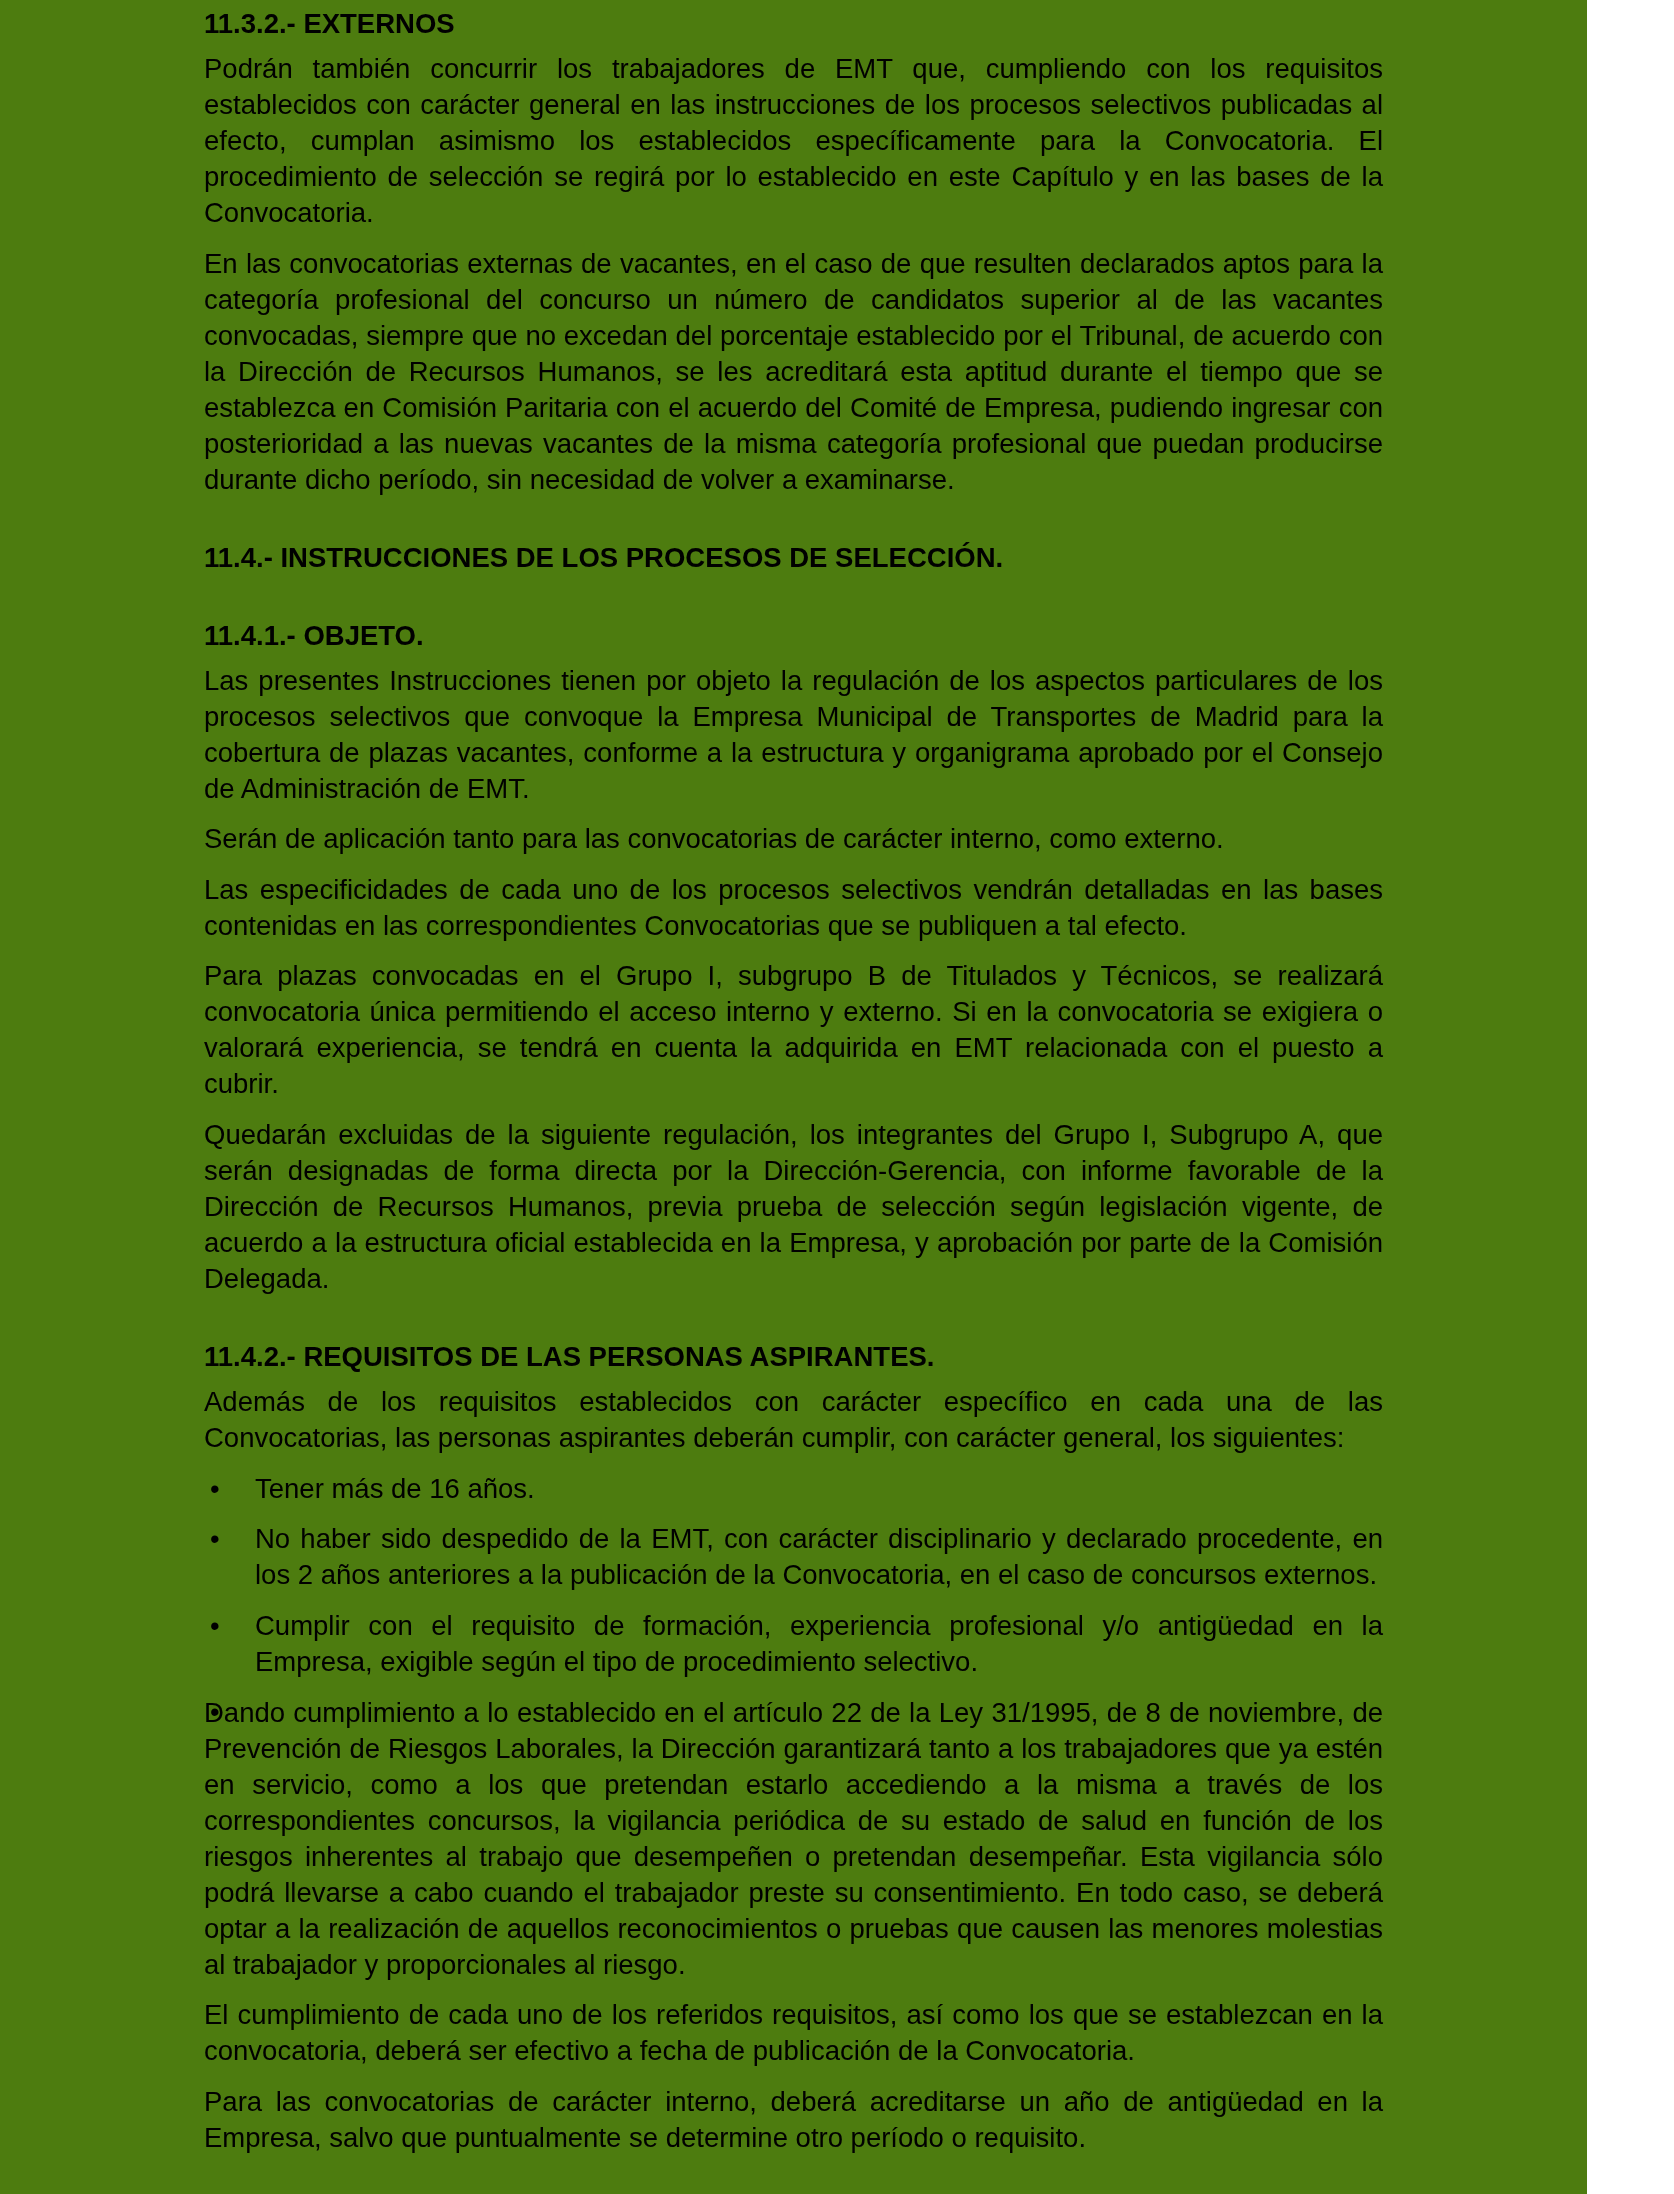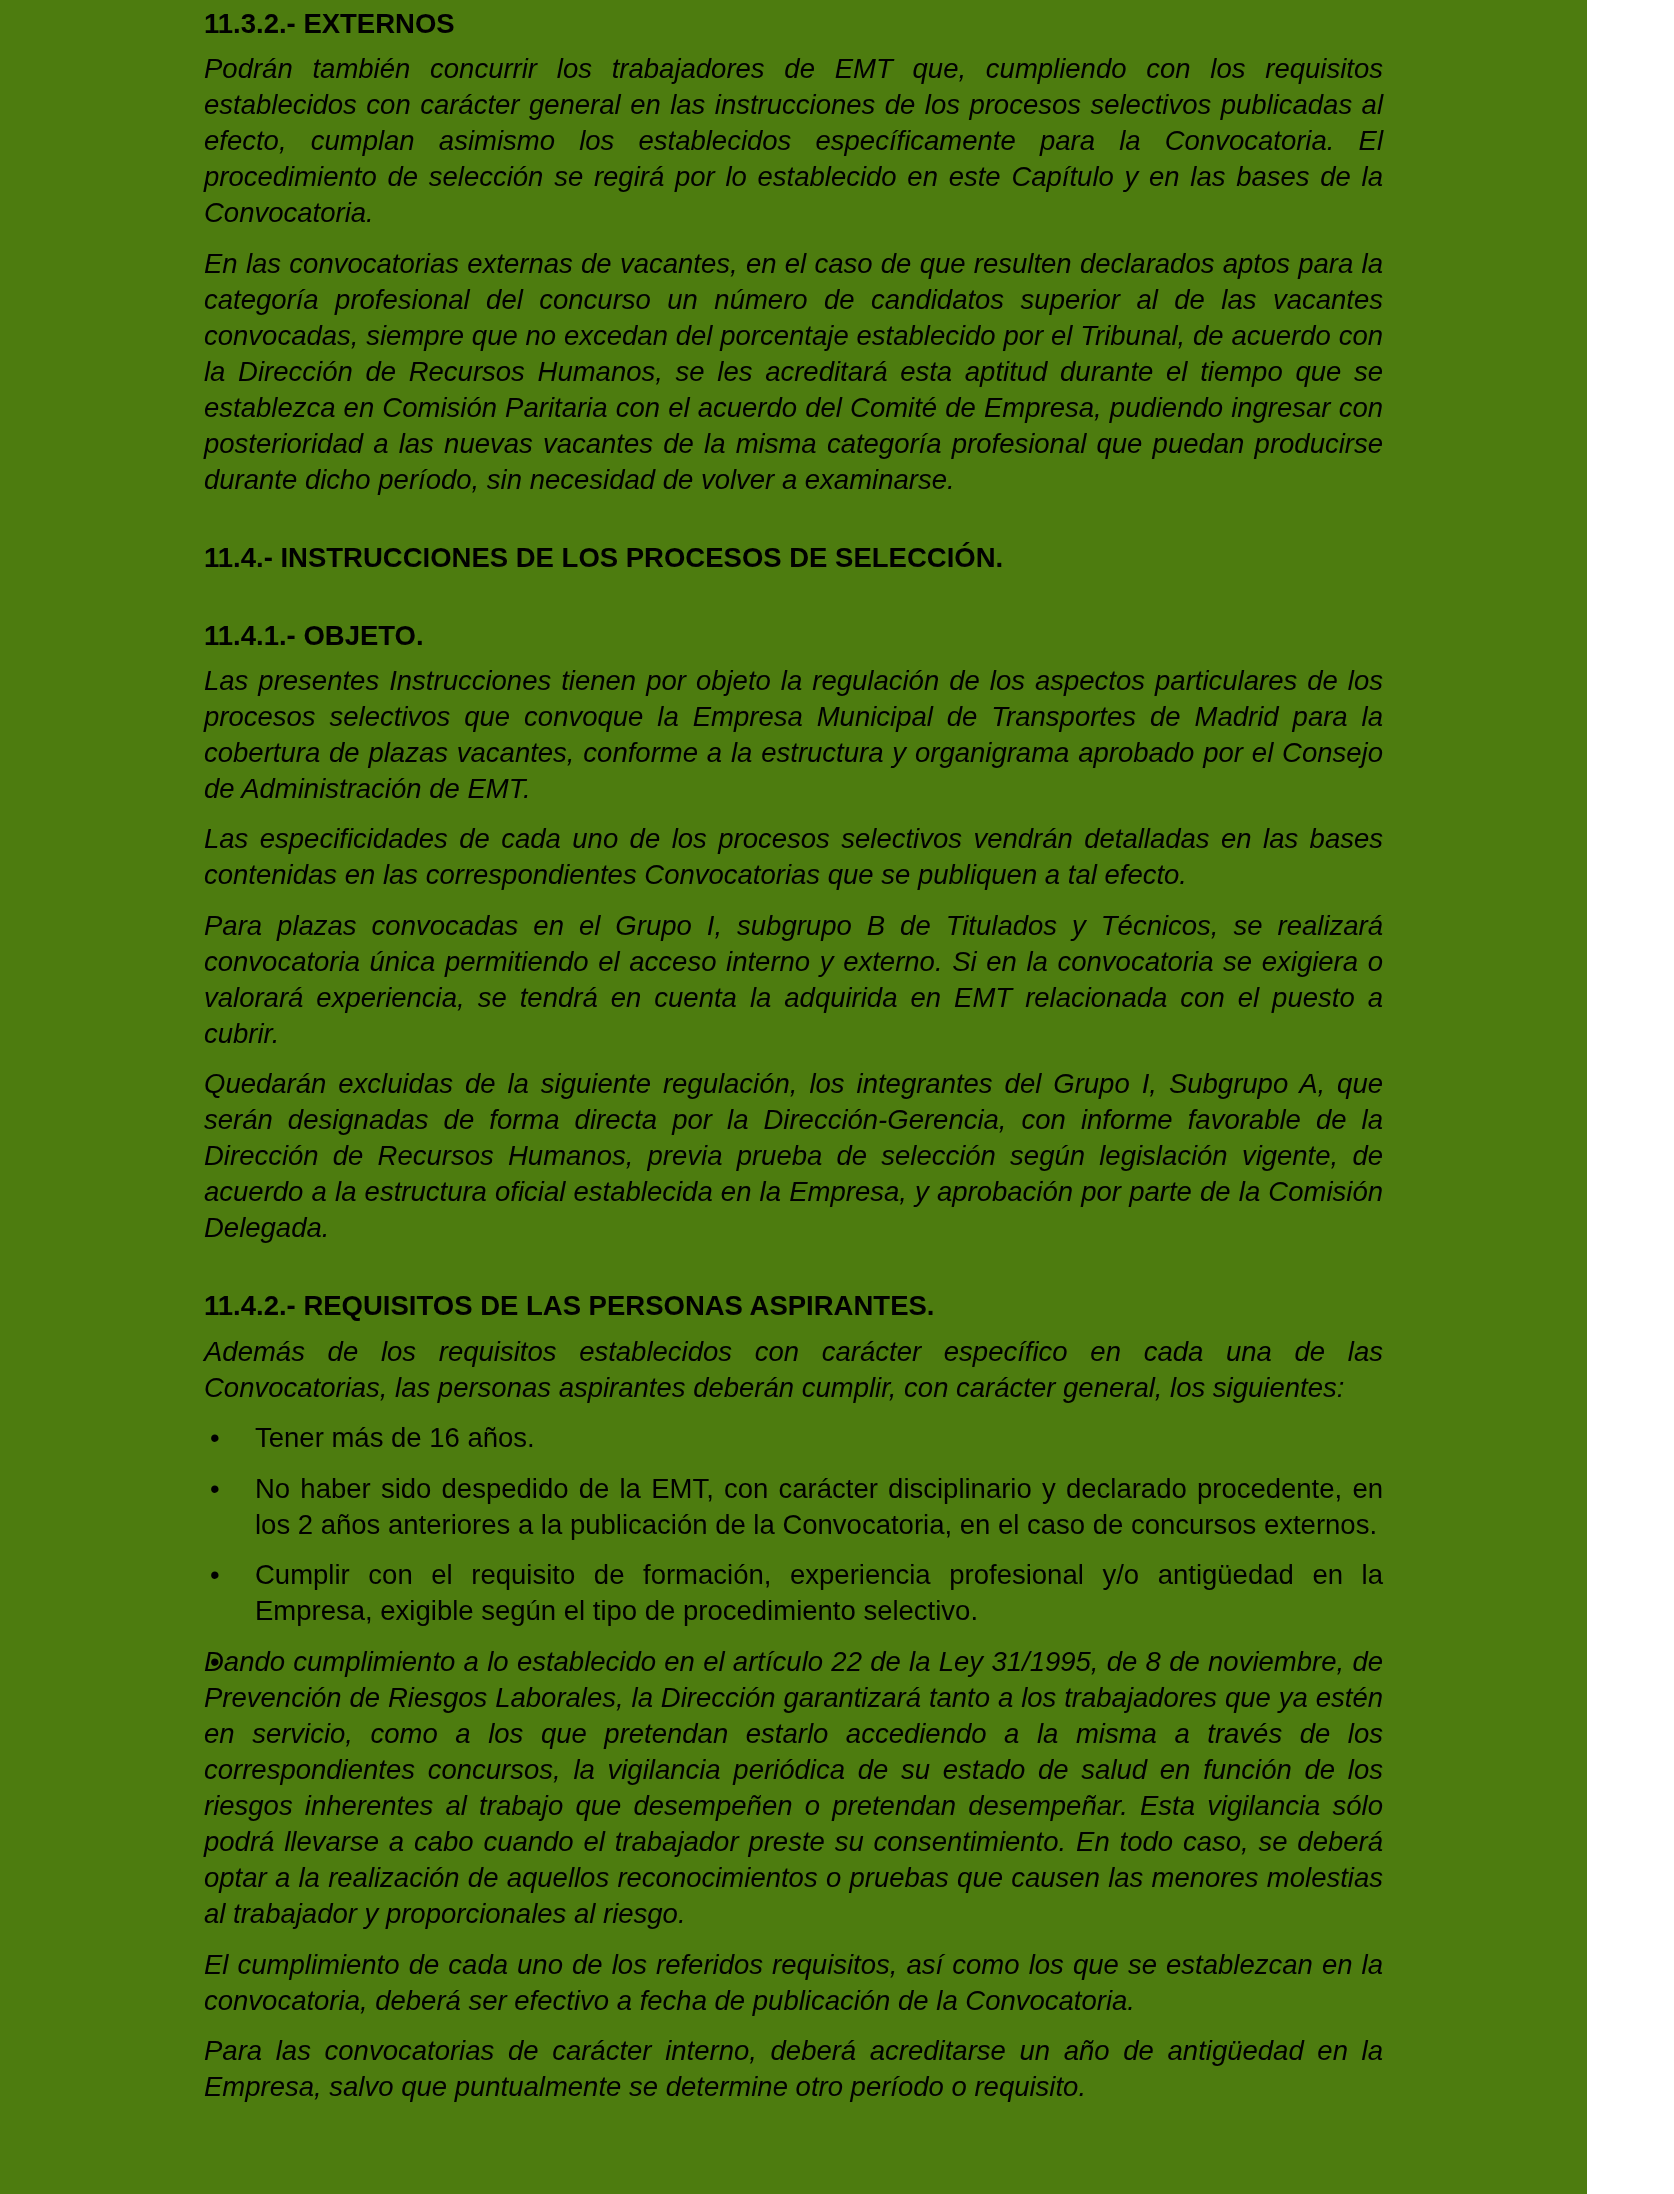--- a/index.html
+++ b/index.html
@@ -30,21 +30,20 @@
     margin: 42px 0 9.2px 0;
     text-align: left;
     white-space: pre-wrap;
   }
   .doc-heading.first {
     margin-top: 0;
   }
   .doc-paragraph {
     margin: 0 0 14.5px 0;
     text-align: justify;
-    font-style: italic;
   }
   .doc-paragraph.extra-gap {
     margin-top: 15.3px;
   }
   ul.doc-bullets {
     list-style: none;
     margin: 0;
     padding: 0;
   }
   ul.doc-bullets li {
@@ -69,20 +68,21 @@
   <p class="doc-paragraph">Podrán también concurrir los trabajadores de EMT que, cumpliendo con los requisitos establecidos con carácter general en las instrucciones de los procesos selectivos publicadas al efecto, cumplan asimismo los establecidos específicamente para la Convocatoria. El procedimiento de selección se regirá por lo establecido en este Capítulo y en las bases de la Convocatoria.</p>
 
   <p class="doc-paragraph">En las convocatorias externas de vacantes, en el caso de que resulten declarados aptos para la categoría profesional del concurso un número de candidatos superior al de las vacantes convocadas, siempre que no excedan del porcentaje establecido por el Tribunal, de acuerdo con la Dirección de Recursos Humanos, se les acreditará esta aptitud durante el tiempo que se establezca en Comisión Paritaria con el acuerdo del Comité de Empresa, pudiendo ingresar con posterioridad a las nuevas vacantes de la misma categoría profesional que puedan producirse durante dicho período, sin necesidad de volver a examinarse.</p>
 
   <h2 class="doc-heading">11.4.- INSTRUCCIONES DE LOS PROCESOS DE SELECCIÓN.</h2>
 
   <h2 class="doc-heading">11.4.1.- OBJETO.</h2>
 
   <p class="doc-paragraph">Las presentes Instrucciones tienen por objeto la regulación de los aspectos particulares de los procesos selectivos que convoque la Empresa Municipal de Transportes de Madrid para la cobertura de plazas vacantes, conforme a la estructura y organigrama aprobado por el Consejo de Administración de EMT.</p>
 
+  <p class="doc-paragraph">Serán de aplicación tanto para las convocatorias de carácter interno, como externo.</p>
 
   <p class="doc-paragraph">Las especificidades de cada uno de los procesos selectivos vendrán detalladas en las bases contenidas en las correspondientes Convocatorias que se publiquen a tal efecto.</p>
 
 
   <p class="doc-paragraph">Para plazas convocadas en el Grupo I, subgrupo B de Titulados y Técnicos, se realizará convocatoria única permitiendo el acceso interno y externo. Si en la convocatoria se exigiera o valorará experiencia, se tendrá en cuenta la adquirida en EMT relacionada con el puesto a cubrir.</p>
 
   <p class="doc-paragraph">Quedarán excluidas de la siguiente regulación, los integrantes del Grupo I, Subgrupo A, que serán designadas de forma directa por la Dirección-Gerencia, con informe favorable de la Dirección de Recursos Humanos, previa prueba de selección según legislación vigente, de acuerdo a la estructura oficial establecida en la Empresa, y aprobación por parte de la Comisión Delegada.</p>
 
   <h2 class="doc-heading">11.4.2.- REQUISITOS DE LAS PERSONAS ASPIRANTES.</h2>
 

